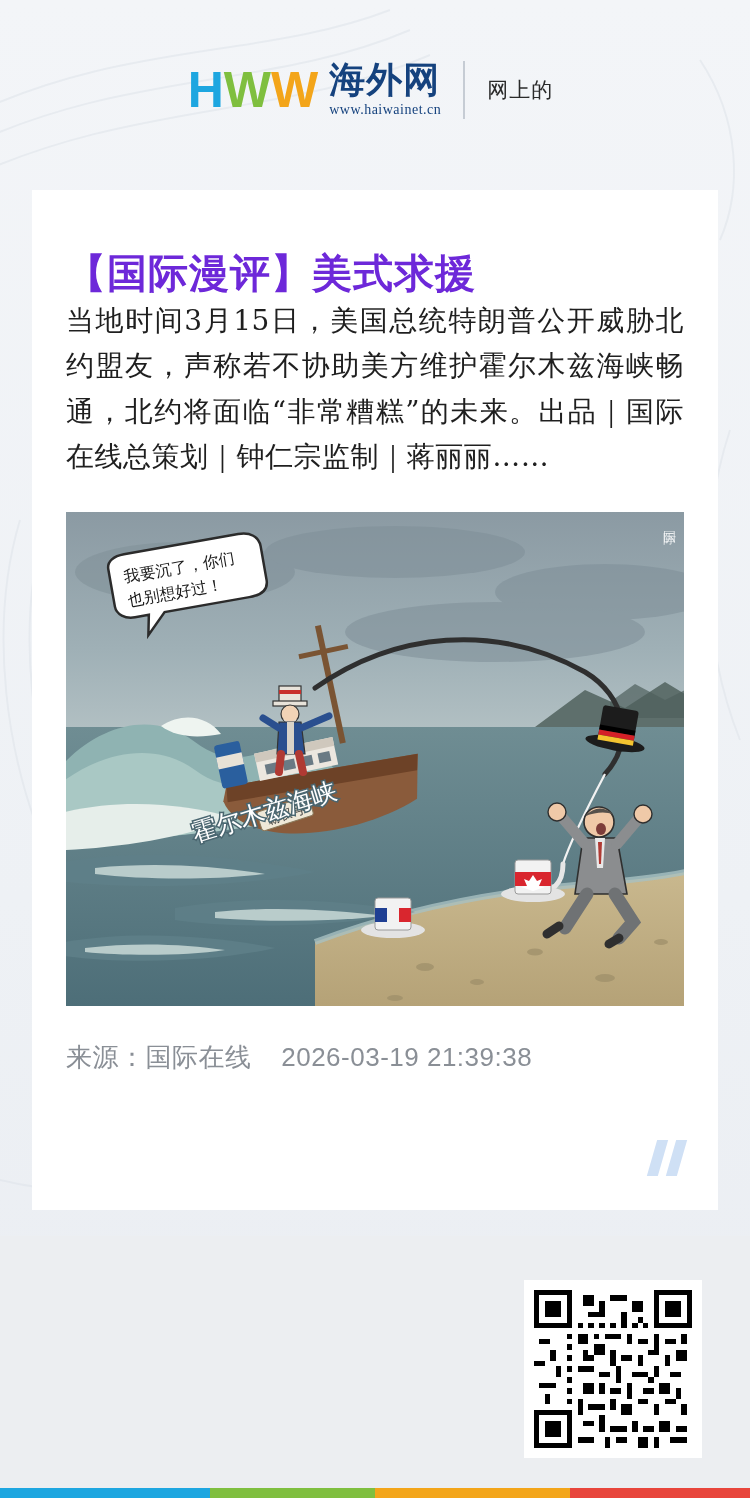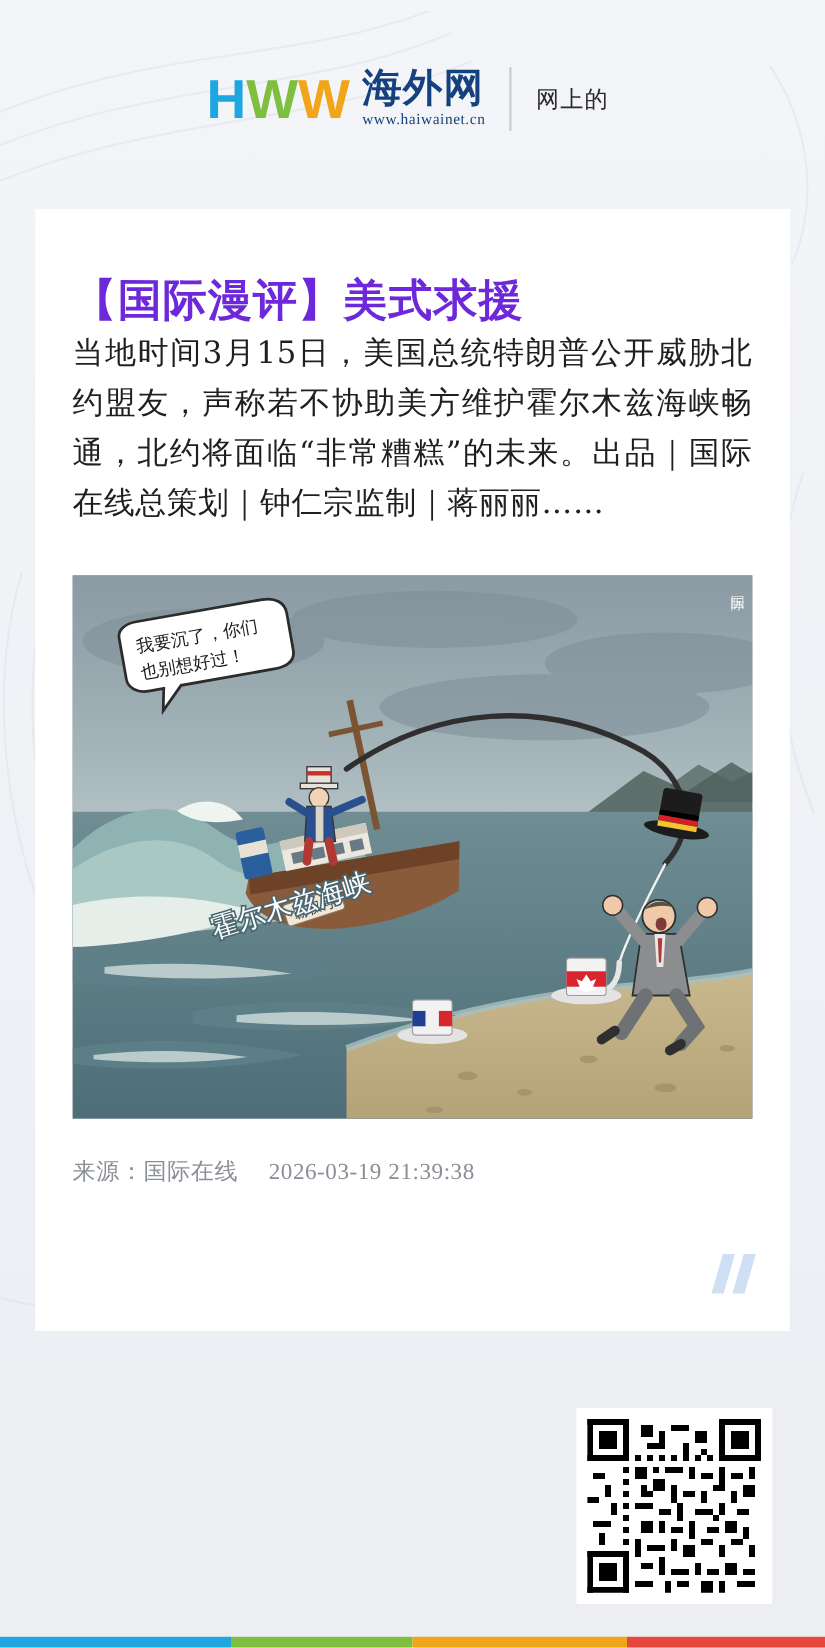--- a/index.html
+++ b/index.html
@@ -122,21 +122,21 @@
     color: #6d28d9;
     letter-spacing: 1px;
     line-height: 1.25;
   }
   .summary {
     font-family: "DejaVu Serif", serif;
     font-size: 28px;
     color: #1f1f1f;
     line-height: 1.62;
     letter-spacing: .5px;
-    margin-bottom: 44px;
+    margin-bottom: 33px;
     text-align: justify;
   }
   
   .cartoon {
     position: relative;
     width: 100%;
     height: 494px;
     overflow: hidden;
     background: #7d8f96;
   }
@@ -145,22 +145,22 @@
     position: absolute;
     right: 6px; top: 8px;
     font-family: "DejaVu Sans", sans-serif;
     font-size: 13px;
     color: rgba(255,255,255,.75);
     writing-mode: vertical-rl;
     letter-spacing: 2px;
   }
   .source-line {
     margin-top: 34px;
-    font-family: Liberation Serif, serif;
-    font-size: 21px;
+    font-family: Liberation Sans, sans-serif;
+    font-size: 26px;
     color: #8a8f96;
     letter-spacing: .5px;
   }
   .source-line .time { margin-left: 22px; }
   
   .deco-bars {
     position: absolute;
     right: 36px; bottom: 34px;
     display: flex; gap: 8px;
     transform: skewX(-16deg);

